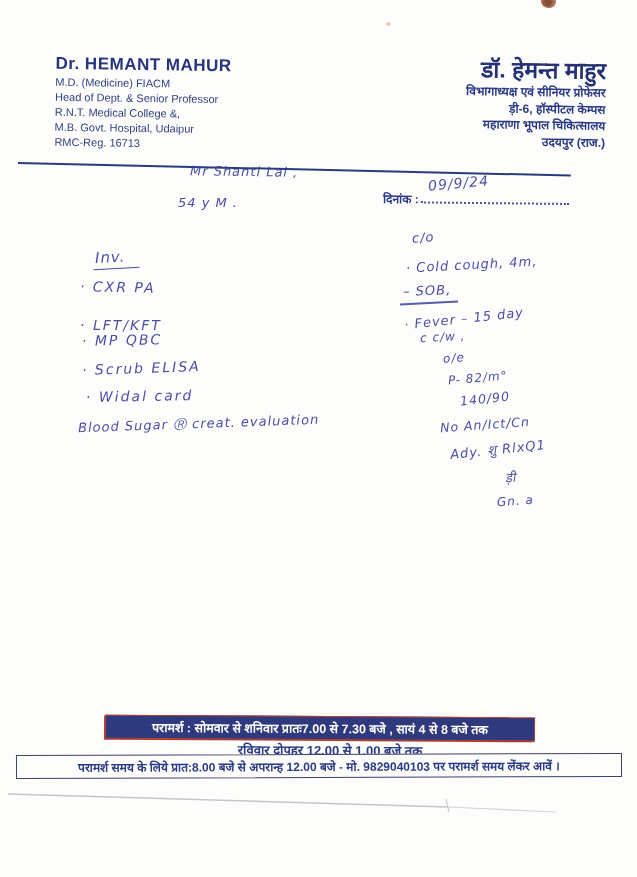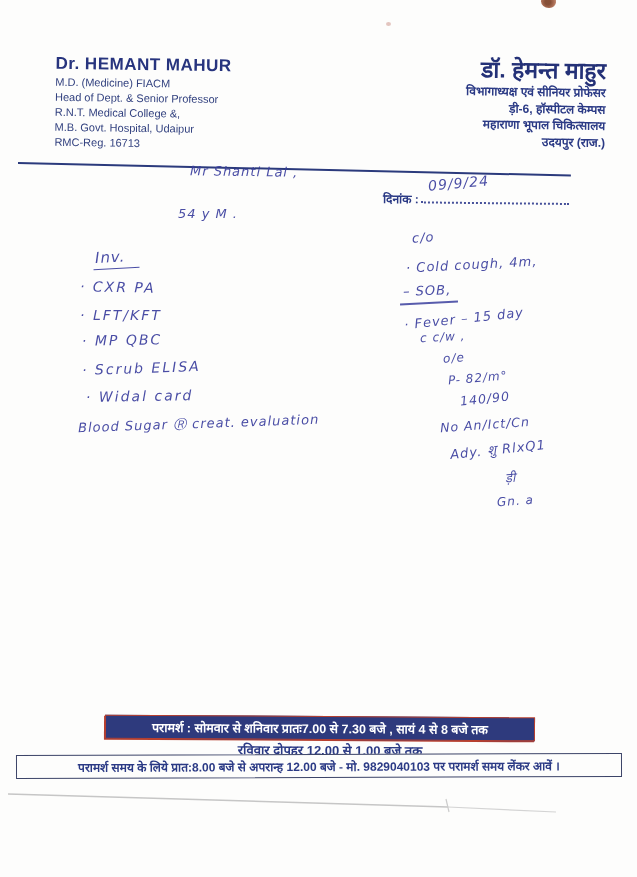--- a/index.html
+++ b/index.html
@@ -65,30 +65,30 @@
     <div class="docname-hi">डॉ. हेमन्त माहुर</div>
     <div class="subline">विभागाध्यक्ष एवं सीनियर प्रोफेसर</div>
     <div class="subline">ड़ी-6, हॉस्पीटल केम्पस</div>
     <div class="subline">महाराणा भूपाल चिकित्सालय</div>
     <div class="subline">उदयपुर (राज.)</div>
   </div>
 
   <div class="sep-line"></div>
 
   <div class="hw" style="left:190px;top:164px;font-size:13px;transform:rotate(0.8deg);">Mr Shanti Lal ,</div>
-  <div class="hw" style="left:178px;top:195px;font-size:13px;margin-top:11px;">54 y  M .</div>
+  <div class="hw" style="left:178px;top:195px;font-size:13px;">54 y  M .</div>
   <div class="hw" style="left:428px;top:175px;font-size:14px;transform:rotate(-5deg);">09/9/24</div>
 
   <div class="date-row">
     <span>दिनांक :</span><span class="date-dots"></span>
   </div>
 
   <div class="hw hw-u" style="left:93px;top:248px;font-size:15px;transform:rotate(-3deg);">Inv.</div>
   <div class="hw" style="left:80px;top:279px;font-size:14px;letter-spacing:2px;transform:rotate(1deg);">· CXR PA</div>
-  <div class="hw" style="left:80px;top:307px;font-size:14px;letter-spacing:2px;font-style:italic;">· LFT/KFT</div>
+  <div class="hw" style="left:80px;top:317px;font-size:14px;letter-spacing:2px;font-style:italic;">· LFT/KFT</div>
   <div class="hw" style="left:82px;top:332px;font-size:14px;letter-spacing:2px;transform:rotate(-1deg);">· MP QBC</div>
   <div class="hw" style="left:82px;top:360px;font-size:14px;letter-spacing:2px;transform:rotate(-2deg);">· Scrub ELISA</div>
   <div class="hw" style="left:86px;top:388px;font-size:14px;letter-spacing:2px;transform:rotate(-1deg);">· Widal card</div>
   <div class="hw" style="left:78px;top:415px;font-size:13px;transform:rotate(-2deg);">Blood Sugar Ⓡ creat. evaluation</div>
 
   <div class="hw" style="left:412px;top:230px;font-size:13px;transform:rotate(-4deg);">c/o</div>
   <div class="hw" style="left:406px;top:257px;font-size:13px;transform:rotate(-3deg);">· Cold cough,  4m,</div>
   <div class="hw" style="left:403px;top:283px;font-size:13px;transform:rotate(-2deg);">– SOB,</div>
   <div class="ink-line" style="left:400px;top:302px;width:58px;transform:rotate(-3deg);"></div>
   <div class="hw" style="left:404px;top:311px;font-size:13px;transform:rotate(-6deg);">· Fever – 15 day</div>

